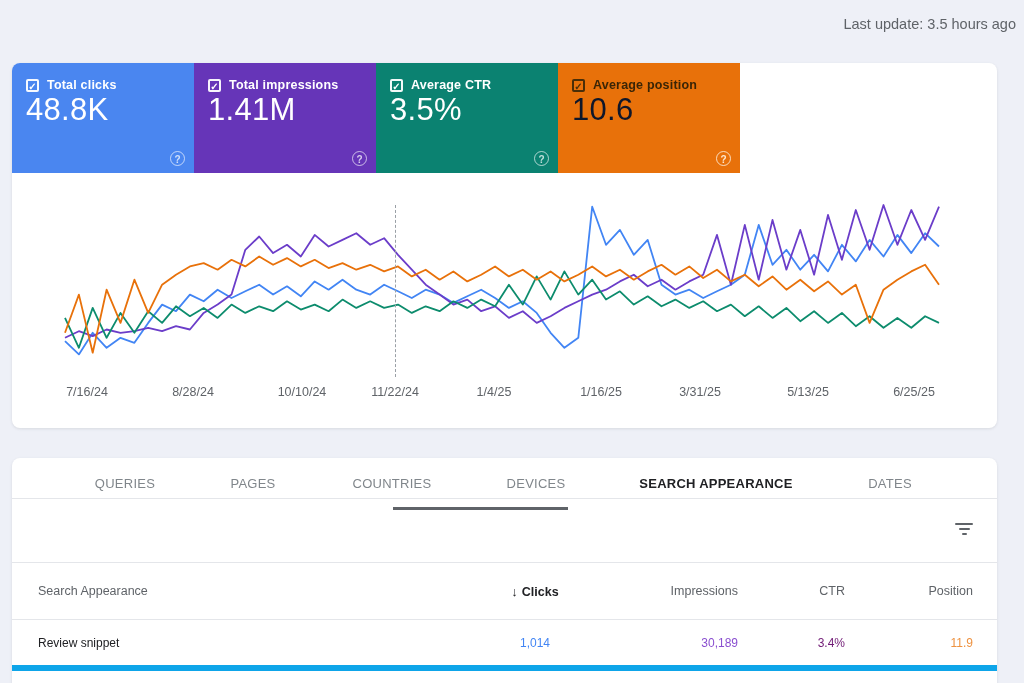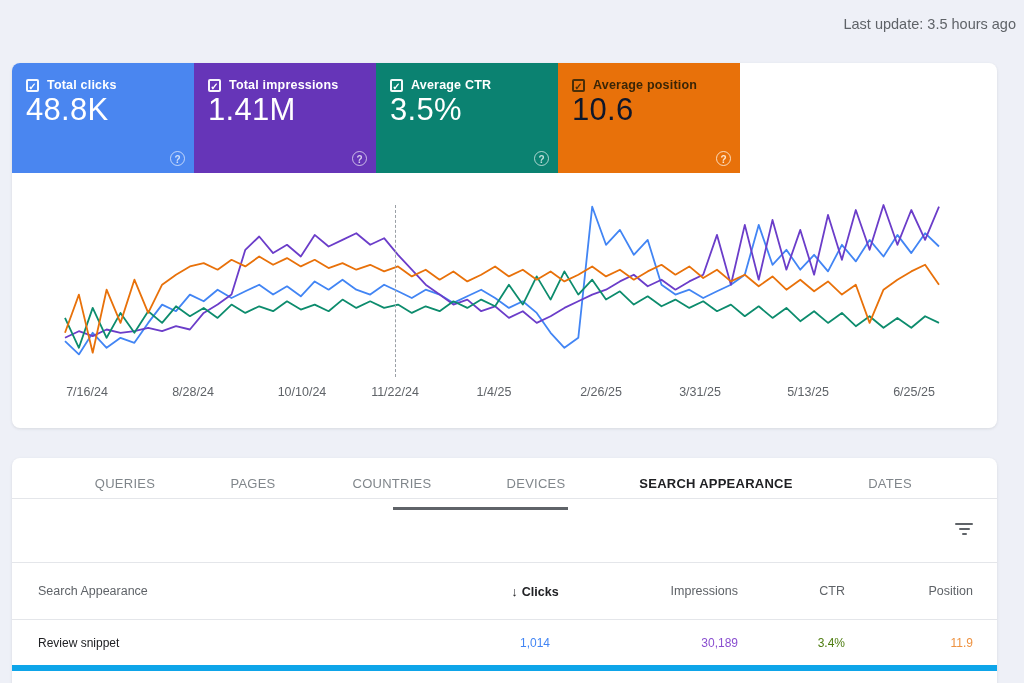--- a/index.html
+++ b/index.html
@@ -129,21 +129,21 @@
         <polyline points="8.0,131.8 21.9,93.6 35.7,151.7 49.6,88.7 63.5,121.9 77.4,78.7 91.2,111.9 105.1,83.7 119.0,73.7 132.9,65.4 146.7,62.1 160.6,68.7 174.5,58.8 188.3,65.4 202.2,55.5 216.1,63.8 230.0,57.1 243.8,65.4 257.7,58.8 271.6,67.1 285.5,62.1 299.3,68.7 313.2,63.8 327.1,70.4 341.0,65.4 354.8,75.4 368.7,68.7 382.6,78.7 396.4,70.4 410.3,80.4 424.2,73.7 438.1,65.4 451.9,75.4 465.8,68.7 479.7,78.7 493.6,70.4 507.4,80.4 521.3,73.7 535.2,65.4 549.0,75.4 562.9,68.7 576.8,78.7 590.7,70.4 604.5,63.8 618.4,73.7 632.3,65.4 646.2,77.0 660.0,68.7 673.9,80.4 687.8,73.7 701.7,85.3 715.5,75.4 729.4,88.7 743.3,78.7 757.1,90.3 771.0,80.4 784.9,93.6 798.8,83.7 812.6,121.9 826.5,88.7 840.4,78.7 854.3,70.4 868.1,63.8 882.0,83.7" fill="none" stroke="#e8710a" stroke-width="1.8" stroke-linejoin="round"></polyline>
       </svg>
   </div>
   <div id="dash-line"></div>
   <div class="x-axis" id="x-axis">
       <span class="x-label" style="left: 75px;">7/16/24</span>
       <span class="x-label" style="left: 181px;">8/28/24</span>
       <span class="x-label" style="left: 290px;">10/10/24</span>
       <span class="x-label" style="left: 383px;">11/22/24</span>
       <span class="x-label" style="left: 482px;">1/4/25</span>
-      <span class="x-label" style="left: 589px;">2/26/25</span>
+      <span class="x-label" style="left: 589px;">1/16/25</span>
       <span class="x-label" style="left: 688px;">3/31/25</span>
       <span class="x-label" style="left: 796px;">5/13/25</span>
       <span class="x-label" style="left: 902px;">6/25/25</span>
     </div>
 </div>
 
 <div class="panel" id="table-panel">
   <div class="tab-row" id="tab-row">
     <div class="tab-indicator"></div>
   <span class="tab" style="left: 113px;">QUERIES</span>
@@ -169,16 +169,16 @@
     </div>
     <div class="col-impr">Impressions</div>
     <div class="col-ctr">CTR</div>
     <div class="col-pos">Position</div>
   </div>
 
   <div class="t-row t-data">
     <div class="col-dim">Review snippet</div>
     <div class="col-clicks" id="v-clicks" style="color: rgb(66, 133, 244);">1,014</div>
     <div class="col-impr" id="v-impr" style="color: rgb(138, 79, 208);">30,189</div>
-    <div class="col-ctr" id="v-ctr" style="color: #4d7c0f;">3.4%</div>
+    <div class="col-ctr" id="v-ctr" style="color: #701a75;">3.4%</div>
     <div class="col-pos" id="v-pos" style="color: rgb(238, 146, 64);">11.9</div>
   </div>
 </div>
 
 </body></html>

